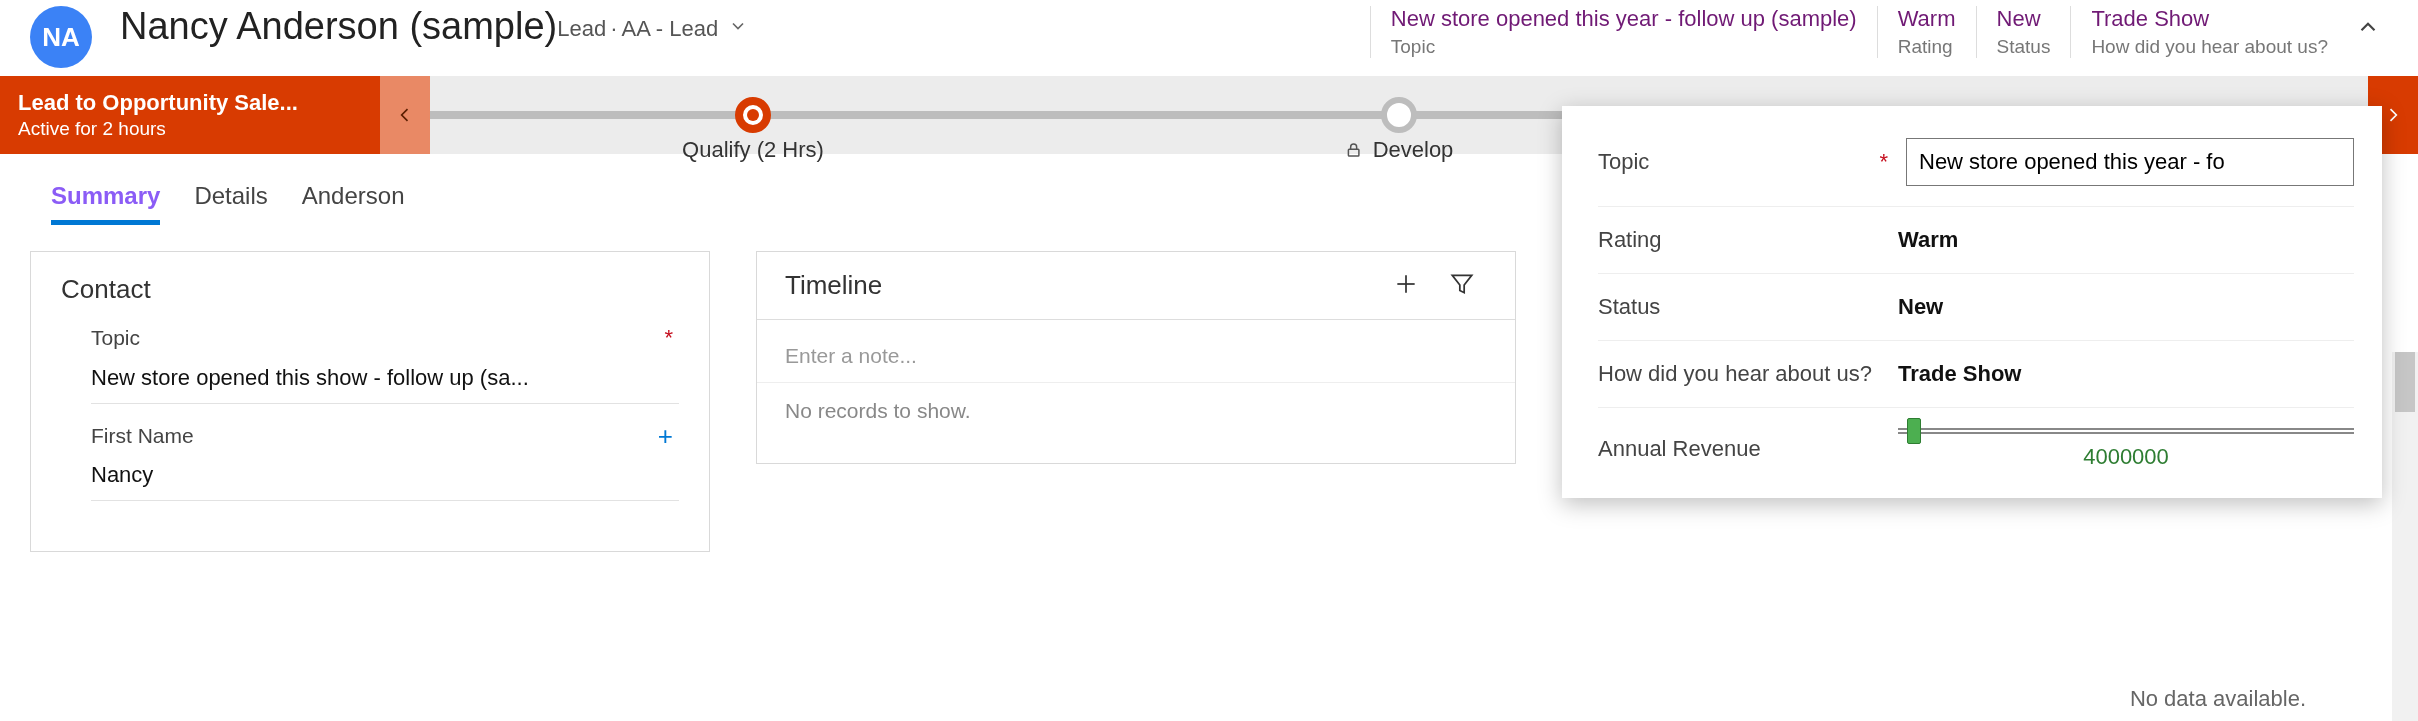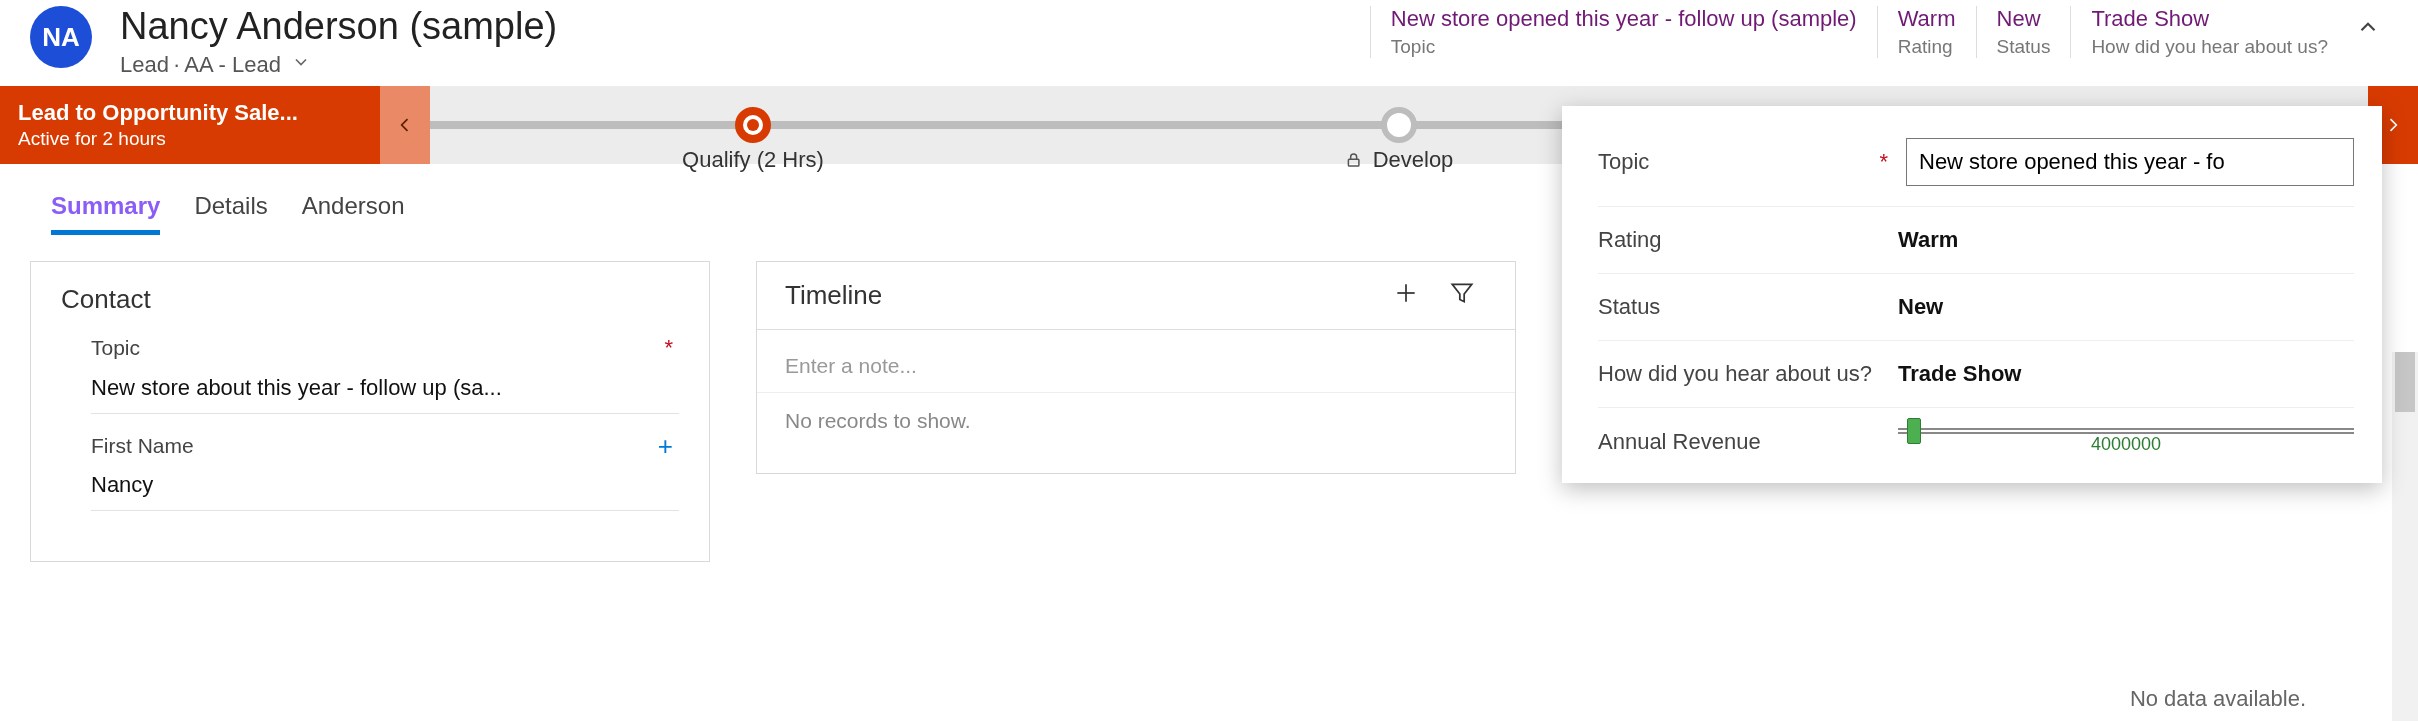--- a/index.html
+++ b/index.html
@@ -1,22 +1,22 @@
 <!DOCTYPE html>
 <html><head>
 <meta charset="utf-8">
 <style>
   * { box-sizing: border-box; }
   html, body { margin:0; padding:0; font-family: "Segoe UI", Arial, sans-serif; color:#222; background:#fff; }
   body { width:2418px; }
 
   
   .header { display:flex; align-items:flex-start; padding:6px 30px 2px 30px; }
-  .avatar { width:62px; height:62px; border-radius:50%; background:#1d4ed8; color:#fff; font-size:26px; font-weight:600; display:flex; align-items:center; justify-content:center; margin-right:28px; flex:0 0 62px;}
-  .title-block { display:flex; flex-direction:column; }
+  .avatar { width:62px; height:62px; border-radius:50%; background:#3b82f6; color:#fff; font-size:26px; font-weight:600; display:flex; align-items:center; justify-content:center; margin-right:28px; flex:0 0 62px;}
+  .title-block { display:flex; }
   .title { font-size:38px; font-weight:400; color:#222; line-height:1.1; }
   .subtitle-row { display:flex; align-items:center; gap:4px; font-size:22px; color:#555; margin-top:4px;}
   .subtitle-row .chev { margin-left:6px; color:#777; }
   .header-spacer { flex:1; }
   .hdr-field { padding: 0 20px; border-left:1px solid #ddd; }
   .hdr-field:first-of-type { border-left:none; }
   .hdr-val { font-size:22px; color:#701a75; white-space:nowrap; }
   .hdr-lbl { font-size:19px; color:#777; margin-top:4px; white-space:nowrap;}
   .collapse-caret { width:40px; display:flex; align-items:center; justify-content:center; padding-top:8px;}
   .collapse-caret svg { width:26px; height:26px; stroke:#444; }
@@ -75,21 +75,21 @@
   .frow:last-child { border-bottom:none;}
   .flabel { width:300px; font-size:22px; color:#444; display:flex; align-items:flex-start; gap:8px;}
   .flabel .star { color:#c50f1f; margin-left:auto; padding-right:10px;}
   .fval { flex:1; font-size:22px; color:#111; font-weight:600;}
   .finput { flex:1;padding-left:8px; }
   .finput input { width:100%; font-size:22px; padding:10px 12px; border:1.5px solid #777; font-family:inherit;}
   .slider-wrap { flex:1; position:relative; }
   .slider-tr { height:2px; background:#888; position:relative; top:0;}
   .slider-tr::before{content:"";position:absolute;left:0;right:0;top:4px;height:2px;background:#888;}
   .slider-handle{ position:absolute; left:2%; top:-10px; width:14px; height:26px; background:#4caf50; border:1.5px solid #2e7d32; border-radius:2px;}
-  .slider-val { text-align:center; color:#2e7d32; font-size:18px; margin-top:4px;}
+  .slider-val { text-align:center; color:#2e7d32; font-size:22px; margin-top:14px;}
 
   
   .nodata { position:absolute; right:112px; top:686px; font-size:22px; color:#666;}
   .vscroll { position:absolute; right:0; top:352px; bottom:0; width:26px; background:#f1f1f1;}
   .vscroll .thumb{ position:absolute; top:0; left:3px; right:3px; height:60px; background:#c6c6c6;}
 
 </style>
 </head>
 <body>
 
@@ -180,21 +180,21 @@
 <div class="body">
 
   <div class="card contact">
     <div class="sec-title">Contact</div>
 
     <div class="fld">
       <div class="fld-label-row">
         <span class="fld-label">Topic</span>
         <span class="req">*</span>
       </div>
-      <div class="fld-val">New store about this year - follow up (sa...</div>
+      <div class="fld-val">New store opened this show - follow up (sa...</div>
     </div>
 
     <div class="fld">
       <div class="fld-label-row">
         <span class="fld-label">First Name</span>
         <span class="rec">+</span>
       </div>
       <div class="fld-val">Nancy</div>
     </div>
   </div>

